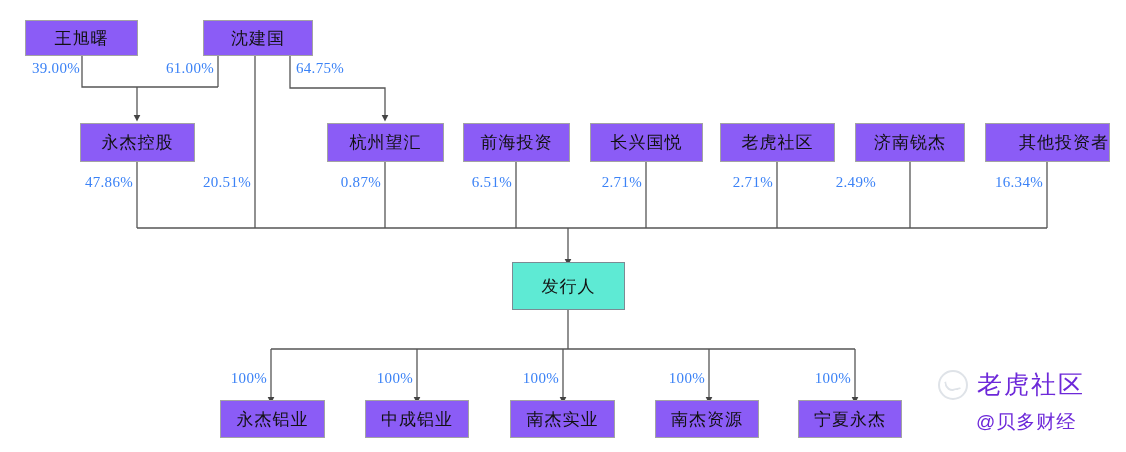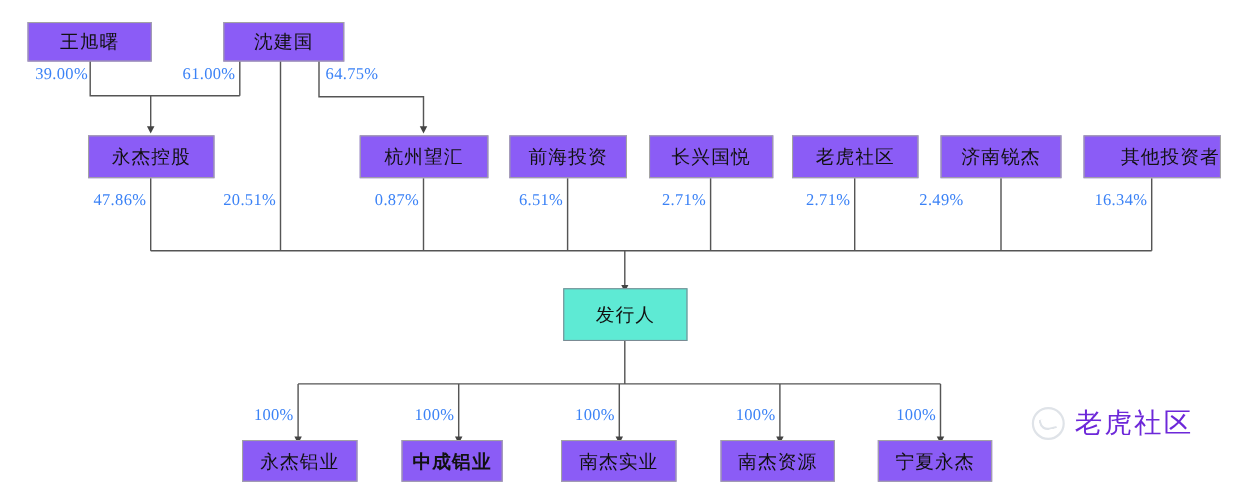--- a/index.html
+++ b/index.html
@@ -172,21 +172,21 @@
     <span>其他投资者</span>
   </div>
 
   <div class="node issuer" style="left:512px; top:262px; width:113px; height:48px;">
     <span>发行人</span>
   </div>
 
   <div class="node" style="left:220px; top:400px; width:105px; height:38px;align-items:center;">
     <span>永杰铝业</span>
   </div>
-  <div class="node" style="left:365px; top:400px; width:92px; height:38px;font-weight:bold;">
+  <div class="node" style="left:365px; top:400px; width:104px; height:38px;">
     <span>中成铝业</span>
   </div>
   <div class="node" style="left:510px; top:400px; width:105px; height:38px;">
     <span>南杰实业</span>
   </div>
   <div class="node" style="left:798px; top:400px; width:104px; height:38px;">
     <span>宁夏永杰</span>
   </div>
   <div class="node" style="left:655px; top:400px; width:104px; height:38px;">
     <span>南杰资源</span>
@@ -208,14 +208,15 @@
   <div class="edge-label right" style="left:215px; top:370px; width:52px;">100%</div>
   <div class="edge-label right" style="left:361px; top:370px; width:52px;">100%</div>
   <div class="edge-label right" style="left:507px; top:370px; width:52px;">100%</div>
   <div class="edge-label right" style="left:653px; top:370px; width:52px;">100%</div>
   <div class="edge-label right" style="left:799px; top:370px; width:52px;">100%</div>
 
   <div class="watermark" id="wm-brand">
     <span id="wm-logo"></span>
     <span>老虎社区</span>
   </div>
+  <div class="watermark" id="wm-handle">@贝多财经</div>
 
 </div>
 
 </body></html>

